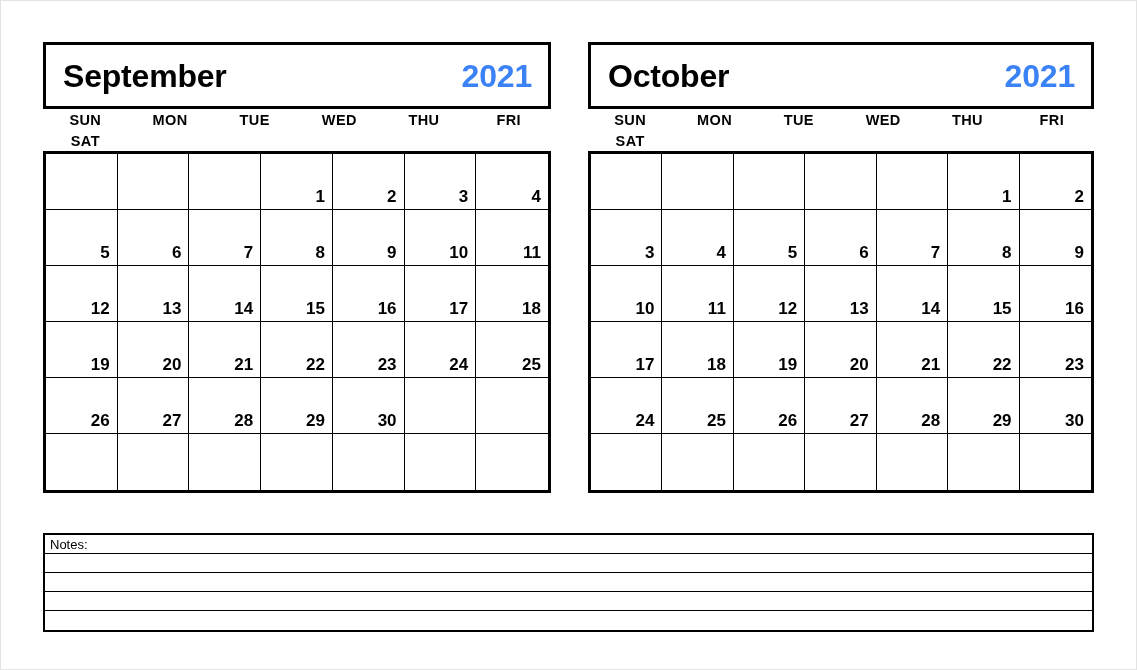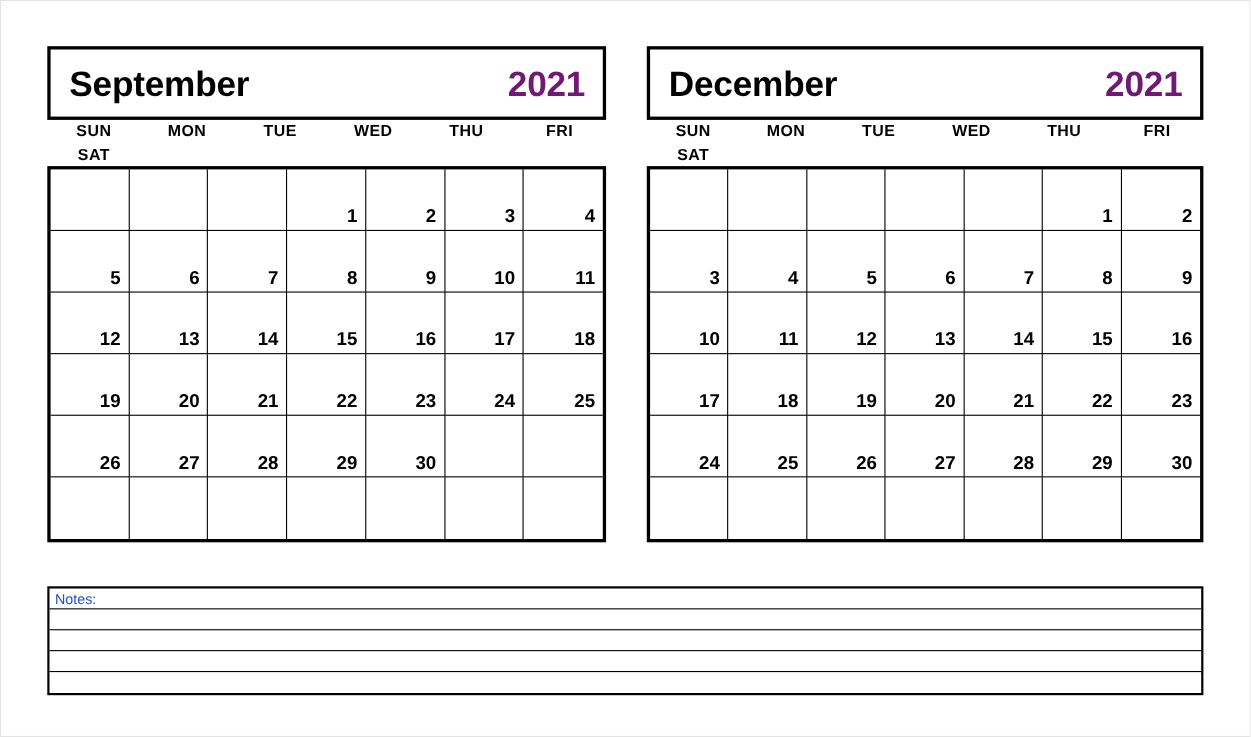--- a/index.html
+++ b/index.html
@@ -43,21 +43,21 @@
   .month-name {
     font-size: 32px;
     font-weight: 700;
     color: #000000;
     letter-spacing: -0.2px;
     line-height: 1;
   }
   .month-year {
     font-size: 32px;
     font-weight: 700;
-    color: #701a75;
+    color: #3b82f6;
     letter-spacing: -0.2px;
     line-height: 1;
   }
 
   .dow-row {
     display: grid;
     grid-template-columns: repeat(6, 1fr);
     height: 42px;
     align-items: center;
   }
@@ -111,21 +111,21 @@
     height: 19px;
     border-bottom: 1.5px solid #000000;
     display: flex;
     align-items: center;
     padding-left: 5px;
   }
   .note-line:last-child { border-bottom: none; }
   .notes-label {
     font-size: 13px;
     font-weight: 400;
-    color: #1d4ed8;
+    color: #000000;
     line-height: 1;
   }
 </style>
 </head>
 <body>
 
 <div id="page">
 
   <div class="calendar" id="cal-sep">
     <div class="month-header">
@@ -242,21 +242,21 @@
         <div class="day-cell last-row"></div>
         <div class="day-cell last-row"></div>
         <div class="day-cell last-row"></div>
         <div class="day-cell last-row"></div>
         <div class="day-cell last-row"></div>
       </div>
   </div>
 
   <div class="calendar" id="cal-oct">
     <div class="month-header">
-      <span class="month-name">December</span>
+      <span class="month-name">October</span>
       <span class="month-year">2021</span>
     </div>
     <div class="dow-row">
       <span class="dow">SUN</span>
       <span class="dow">MON</span>
       <span class="dow">TUE</span>
       <span class="dow">WED</span>
       <span class="dow">THU</span>
       <span class="dow">FRI</span>
       <span class="dow">SAT</span>

